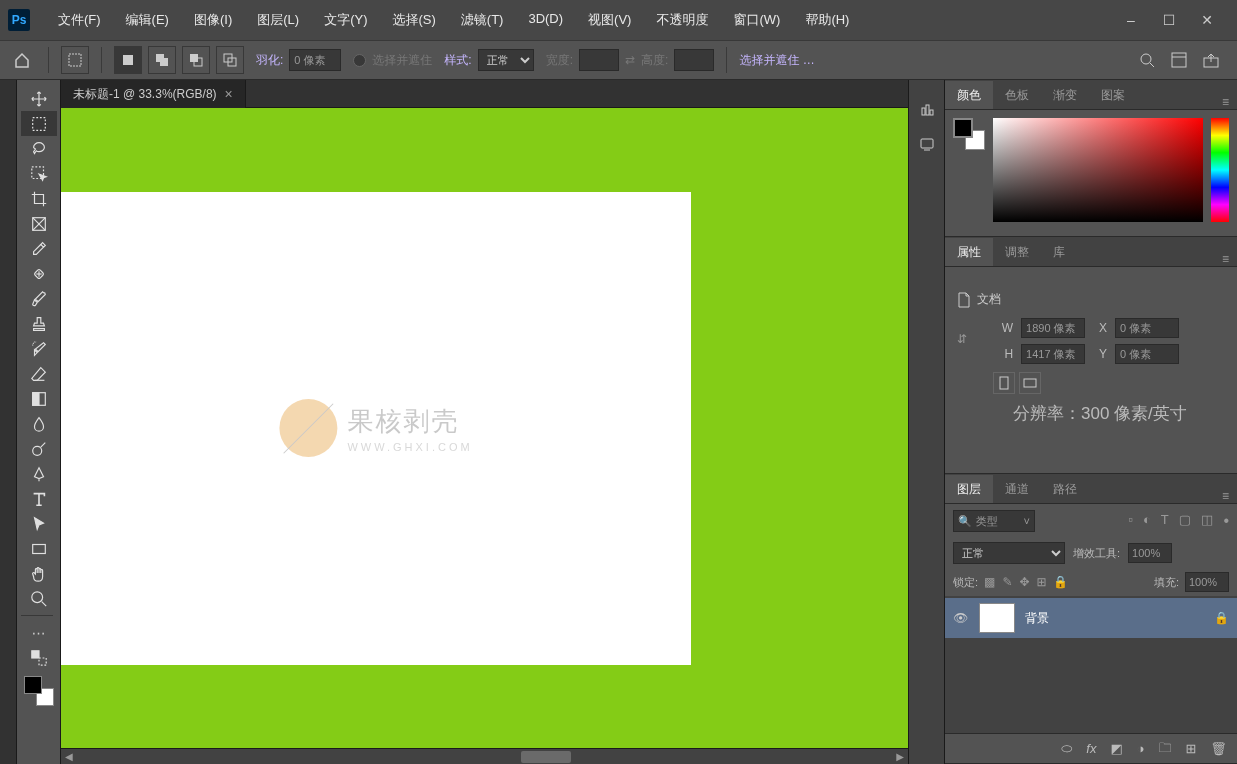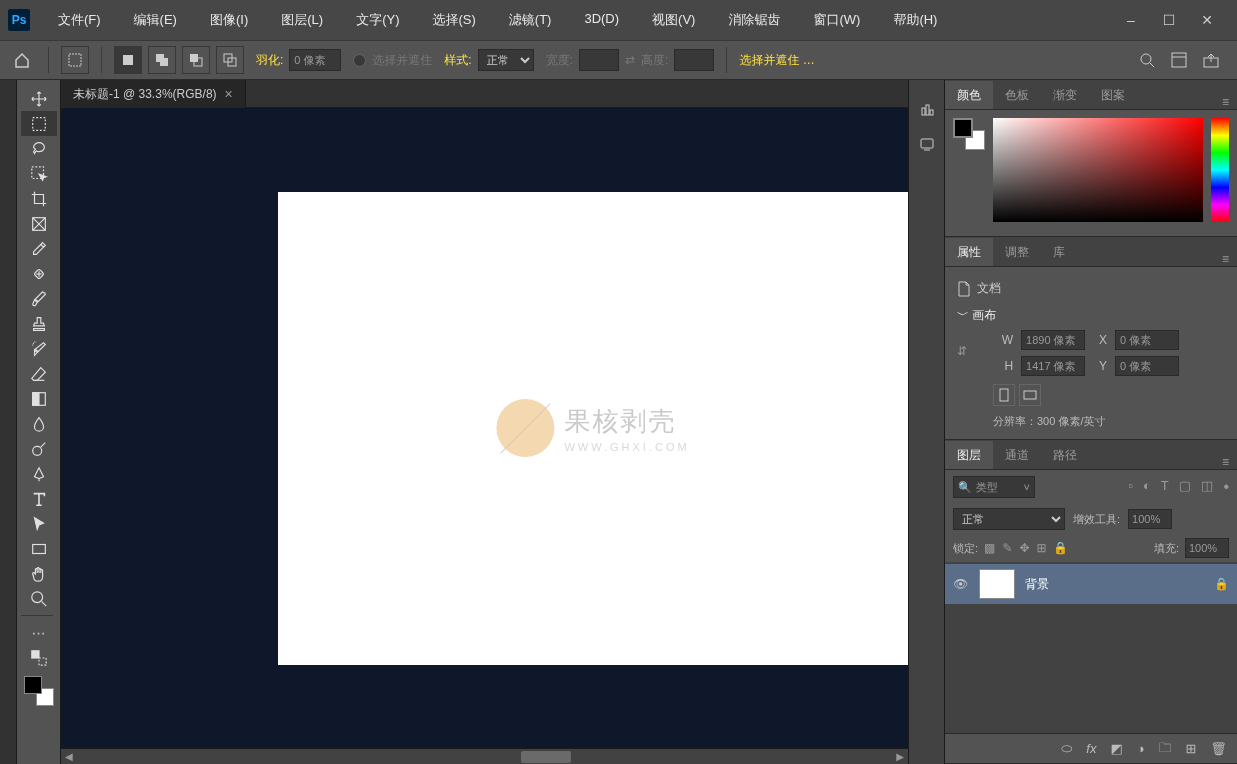--- a/index.html
+++ b/index.html
@@ -1,46 +1,46 @@
 <!DOCTYPE html>
 <html><head>
 <meta charset="utf-8">
 <style>
 *{margin:0;padding:0;box-sizing:border-box;font-family:"Microsoft YaHei","Segoe UI",sans-serif;user-select:none}
 body{width:1237px;height:764px;background:#323232;color:#ccc;font-size:12px;overflow:hidden;position:relative}
 .titlebar{height:40px;background:#474747;display:flex;align-items:center;padding:0 8px}
 .ps-logo{width:22px;height:22px;background:#001e36;color:#31a8ff;display:flex;align-items:center;justify-content:center;font-weight:bold;font-size:12px;border-radius:2px;margin-right:18px}
-.menu-items{display:flex;gap:13px}
+.menu-items{display:flex;gap:5px}
 .menu-item{padding:4px 10px;cursor:pointer;color:#e8e8e8;font-size:13px}
 .win-controls{margin-left:auto;display:flex;gap:22px;padding-right:14px}
 .win-btn{width:16px;height:16px;cursor:pointer;color:#ccc;font-size:14px;display:flex;align-items:center;justify-content:center}
 .optbar{height:40px;background:#535353;display:flex;align-items:center;padding:0 8px;gap:12px;border-top:1px solid #383838;border-bottom:1px solid #2a2a2a}
 .home-btn{width:28px;height:28px;display:flex;align-items:center;justify-content:center;cursor:pointer}
 .opt-group{display:flex;align-items:center;gap:6px}
-.opt-label{color:#fde047;font-size:12px}
+.opt-label{color:#c4b5fd;font-size:12px}
 .opt-input{width:52px;height:22px;background:#383838;border:1px solid #2a2a2a;color:#999;padding:0 4px;font-size:11px}
 .opt-select{width:56px;height:22px;background:#383838;border:1px solid #2a2a2a;color:#ccc;padding:0 4px;font-size:11px}
 .opt-checkbox{width:13px;height:13px;border:1px solid #666;border-radius:50%;background:#383838}
 .opt-divider{width:1px;height:26px;background:#3a3a3a}
 .tool-icon-box{width:28px;height:28px;border:1px solid #383838;display:flex;align-items:center;justify-content:center;background:#535353;cursor:pointer}
 .right-opts{margin-left:auto;display:flex;gap:16px;padding-right:10px}
 .main{display:flex;height:684px}
 .tool-col{width:17px;background:#323232;border-right:1px solid #1a1a1a}
 .toolbox{width:44px;background:#535353;display:flex;flex-direction:column;padding-top:6px;border-right:1px solid #1a1a1a}
 .tool{width:36px;height:25px;display:flex;align-items:center;justify-content:center;cursor:pointer;margin:0 auto;color:#e0e0e0;position:relative}
 .tool.active{background:#383838}
 .tool svg{width:18px;height:18px;fill:none;stroke:#e0e0e0;stroke-width:1.3}
 .tool-swatch{width:30px;height:30px;position:relative;margin:6px auto}
 .sw-fg{position:absolute;width:18px;height:18px;background:#000;border:1px solid #888;top:0;left:0;z-index:2}
 .sw-bg{position:absolute;width:18px;height:18px;background:#fff;border:1px solid #888;bottom:0;right:0}
-.canvas-area{flex:1;background:#0f172a;display:flex;flex-direction:column;position:relative}
+.canvas-area{flex:1;background:#84cc16;display:flex;flex-direction:column;position:relative}
 .tabbar{height:28px;background:#323232;display:flex;border-bottom:1px solid #1a1a1a}
 .tab{padding:0 12px;height:28px;display:flex;align-items:center;gap:8px;background:#262626;border-right:1px solid #1a1a1a;font-size:12px;color:#ccc}
 .tab-close{cursor:pointer;font-size:14px;color:#999}
-.canvas-wrap{flex:1;display:flex;align-items:center;justify-content:flex-end;position:relative;overflow:hidden}
+.canvas-wrap{flex:1;display:flex;align-items:center;justify-content:flex-start;position:relative;overflow:hidden}
 .canvas{width:630px;height:473px;background:#fff;position:relative}
 .watermark{position:absolute;top:50%;left:50%;transform:translate(-50%,-50%);display:flex;align-items:center;gap:10px;opacity:0.45}
 .wm-circle{width:58px;height:58px;border-radius:50%;background:#e8a952;position:relative}
 .wm-circle::after{content:"";position:absolute;width:70px;height:1px;background:#888;top:50%;left:-6px;transform:rotate(-45deg)}
 .wm-text{font-size:26px;color:#888;letter-spacing:2px}
 .wm-sub{font-size:11px;color:#aaa;letter-spacing:3px;margin-top:2px}
 .statusbar{height:22px;background:#262626;border-top:1px solid #1a1a1a;display:flex;align-items:center;padding:0 10px;font-size:11px;color:#bbb;gap:10px}
 .hscroll{height:16px;background:#424242;position:relative;border-top:1px solid #1a1a1a}
 .hscroll-thumb{position:absolute;height:12px;background:#6a6a6a;top:2px;left:460px;width:50px;border-radius:2px}
 .hscroll-arr{position:absolute;top:2px;color:#999;font-size:10px;cursor:pointer}
@@ -51,31 +51,31 @@
 .panel-tabs{height:30px;display:flex;align-items:flex-end;border-bottom:1px solid #2a2a2a;background:#424242}
 .ptab{padding:6px 12px;font-size:12px;color:#999;cursor:pointer;height:28px;display:flex;align-items:center}
 .ptab.active{background:#535353;color:#eee}
 .panel-menu{margin-left:auto;padding:0 8px;cursor:pointer;color:#999}
 .color-body{height:126px;display:flex;padding:8px;gap:8px}
 .color-swatches{width:32px;height:32px;position:relative}
 .csw-fg{position:absolute;width:20px;height:20px;background:#000;border:2px solid #888;top:0;left:0;z-index:2}
 .csw-bg{position:absolute;width:20px;height:20px;background:#fff;border:1px solid #888;bottom:0;right:0}
 .color-picker{flex:1;height:104px;background:linear-gradient(to bottom,transparent,#000),linear-gradient(to right,#fff,#f00);position:relative;cursor:crosshair}
 .hue-strip{width:18px;height:104px;background:linear-gradient(to bottom,#f00,#ff0,#0f0,#0ff,#00f,#f0f,#f00);cursor:pointer}
-.prop-body{padding:13px 12px;font-size:12px;color:#ccc;height:172px}
+.prop-body{padding:24px 12px;font-size:12px;color:#ccc;height:206px}
 .prop-head{display:flex;align-items:center;gap:6px;margin-bottom:10px}
 .prop-section{color:#eee;margin:6px 0}
 .dim-grid{display:flex;flex-direction:column;gap:6px;margin-left:20px}
 .dim-row{display:flex;align-items:center;gap:8px}
 .dim-label{width:14px;text-align:right;color:#bbb}
 .dim-input{width:64px;height:20px;background:#383838;border:1px solid #2a2a2a;color:#999;padding:0 4px;font-size:11px}
 .link-icon{color:#999;margin-right:8px}
 .orient-btns{display:flex;gap:4px;margin:8px 0 8px 36px}
 .orient-btn{width:22px;height:22px;border:1px solid #666;display:flex;align-items:center;justify-content:center;cursor:pointer;font-size:12px}
-.res-text{margin-left:36px;color:#bbb;font-size:11px}
+.res-text{margin-left:56px;color:#bbb;font-size:17px}
 .layers-body{flex:1;display:flex;flex-direction:column}
 .layers-top{padding:6px 8px;display:flex;align-items:center;gap:6px}
 .layers-search{flex:0 0 82px;height:22px;background:#383838;border:1px solid #2a2a2a;display:flex;align-items:center;padding:0 4px;font-size:11px;color:#999;gap:4px}
 .layers-filter-icons{display:flex;gap:10px;margin-left:auto;color:#999}
 .lfi{cursor:pointer;font-size:13px}
 .layers-row2{padding:4px 8px;display:flex;align-items:center;gap:8px}
 .blend-select{width:112px;height:22px;background:#383838;border:1px solid #2a2a2a;color:#ccc;padding:0 4px;font-size:11px}
 .opacity-label{font-size:11px;color:#bbb}
 .opacity-val{width:44px;height:20px;background:#383838;border:1px solid #2a2a2a;color:#999;padding:0 3px;font-size:11px}
 .layers-row3{padding:4px 8px;display:flex;align-items:center;gap:6px;font-size:11px;color:#bbb}
@@ -99,21 +99,21 @@
   <div class="menu-items">
     <div class="menu-item">文件(F)</div>
     <div class="menu-item">编辑(E)</div>
     <div class="menu-item">图像(I)</div>
     <div class="menu-item">图层(L)</div>
     <div class="menu-item">文字(Y)</div>
     <div class="menu-item">选择(S)</div>
     <div class="menu-item">滤镜(T)</div>
     <div class="menu-item">3D(D)</div>
     <div class="menu-item">视图(V)</div>
-    <div class="menu-item">消除锯齿</div>
+    <div class="menu-item">不透明度</div>
     <div class="menu-item">窗口(W)</div>
     <div class="menu-item">帮助(H)</div>
   </div>
   <div class="win-controls">
     <div class="win-btn">–</div>
     <div class="win-btn">☐</div>
     <div class="win-btn">✕</div>
   </div>
 </div>
 
@@ -402,21 +402,20 @@
       <div class="prop-body">
         <div class="prop-head">
           <span>
               <svg width="14" height="16" stroke="#ccc" fill="none">
                 <path d="M2 1h7l3 3v11H2z"></path>
                 <path d="M9 1v3h3"></path>
               </svg>
             </span>
           <span>文档</span>
         </div>
-        <div class="prop-section">﹀ <span>画布</span></div>
         <div style="display:flex;align-items:flex-start;gap:4px">
           <span class="link-icon" style="margin-top:14px">⇵</span>
           <div class="dim-grid">
             <div class="dim-row">
               <span class="dim-label">W</span>
               <input class="dim-input" value="1890 像素" style="">
               <span class="dim-label">X</span>
               <input class="dim-input" value="0 像素" style="">
             </div>
             <div class="dim-row">

